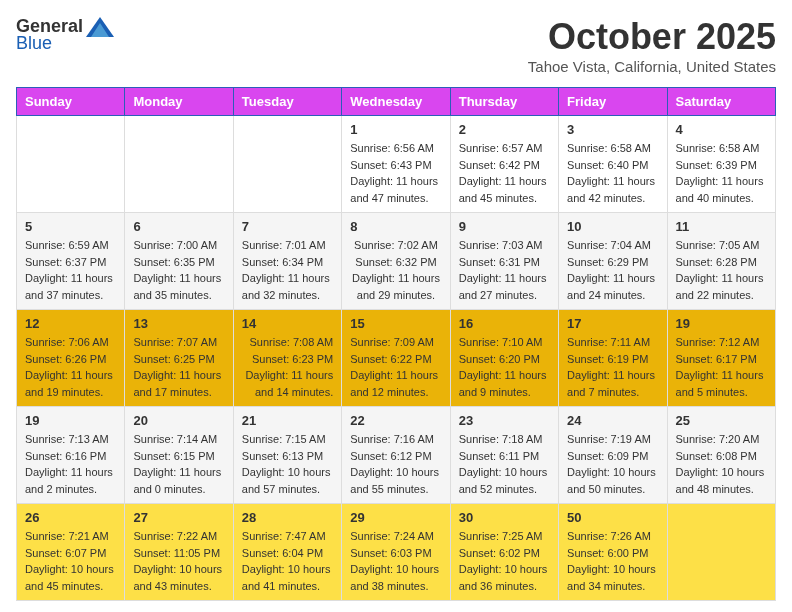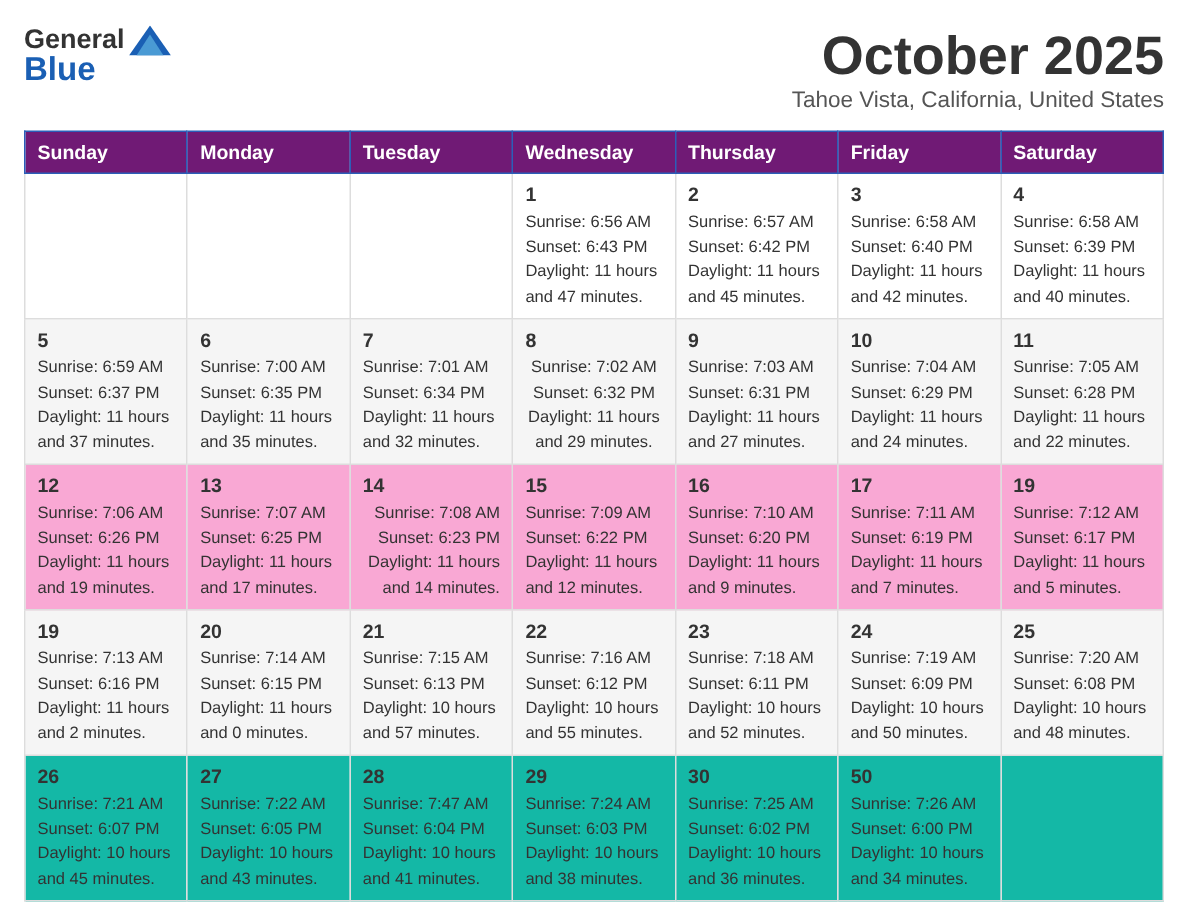--- a/index.html
+++ b/index.html
@@ -37,21 +37,21 @@
     .location-title {
       font-size: 15px;
       color: #555;
     }
     .calendar {
       width: 100%;
       border-collapse: collapse;
       border: 1px solid #ccc;
     }
     .calendar th {
-      background: #701a75;
+      background: #d946ef;
       color: #fff;
       text-align: left;
       padding: 6px 8px;
       font-size: 13px;
       font-weight: bold;
       border: 1px solid #2b5eb8;
     }
     .calendar td {
       vertical-align: top;
       padding: 6px 8px;
@@ -75,37 +75,37 @@
       line-height: 1.5;
       font-size: 11px;
       color: #333;
     }
     .empty-cell {
       background: #f9f9f9;
     }
     
     .row-1 td { background: #fff; }
     .row-2 td { background: #f0f0f0; }
-    .row-3 td { background: #f9a8d4; }
+    .row-3 td { background: #eab308; }
     .row-4 td { background: #f0f0f0; }
-    .row-5 td { background: #14b8a6; }
+    .row-5 td { background: #fde047; }
   </style>
 </head>
 <body>
 
 <div class="header-area">
   <div class="logo">
     <div class="logo-row">
       <span style="font-size:18px;font-weight:bold;color:#333;">General</span>
       <svg width="28" height="20" viewBox="0 0 28 20" style="margin-left:3px;">
         <polygon points="0,20 14,0 28,20" fill="#1a5fb4"></polygon>
         <polygon points="5,20 14,6 23,20" fill="#4a9ad4"></polygon>
       </svg>
     </div>
-    <span style="font-size:22px;font-weight:bold;color:#1a5fb4;margin-top:-4px;">Blue</span>
+    <span style="font-size:18px;font-weight:normal;color:#1a5fb4;margin-top:-4px;">Blue</span>
   </div>
   <div class="title-area">
     <div class="month-title">October 2025</div>
     <div class="location-title">Tahoe Vista, California, United States</div>
   </div>
 </div>
 
 <table class="calendar">
   <thead>
     <tr>
@@ -283,21 +283,21 @@
       <tr class="row-5">
         <td>
           <span class="day-number">26</span>
           <div class="day-info" style="white-space: pre-line;">Sunrise: 7:21 AM
 Sunset: 6:07 PM
 Daylight: 10 hours and 45 minutes.</div>
         </td>
         <td>
           <span class="day-number">27</span>
           <div class="day-info" style="white-space: pre-line;">Sunrise: 7:22 AM
-Sunset: 6:05 PM
+Sunset: 11:05 PM
 Daylight: 10 hours and 43 minutes.</div>
         </td>
         <td>
           <span class="day-number">28</span>
           <div class="day-info" style="white-space: pre-line;">Sunrise: 7:47 AM
 Sunset: 6:04 PM
 Daylight: 10 hours and 41 minutes.</div>
         </td>
         <td>
           <span class="day-number">29</span>

